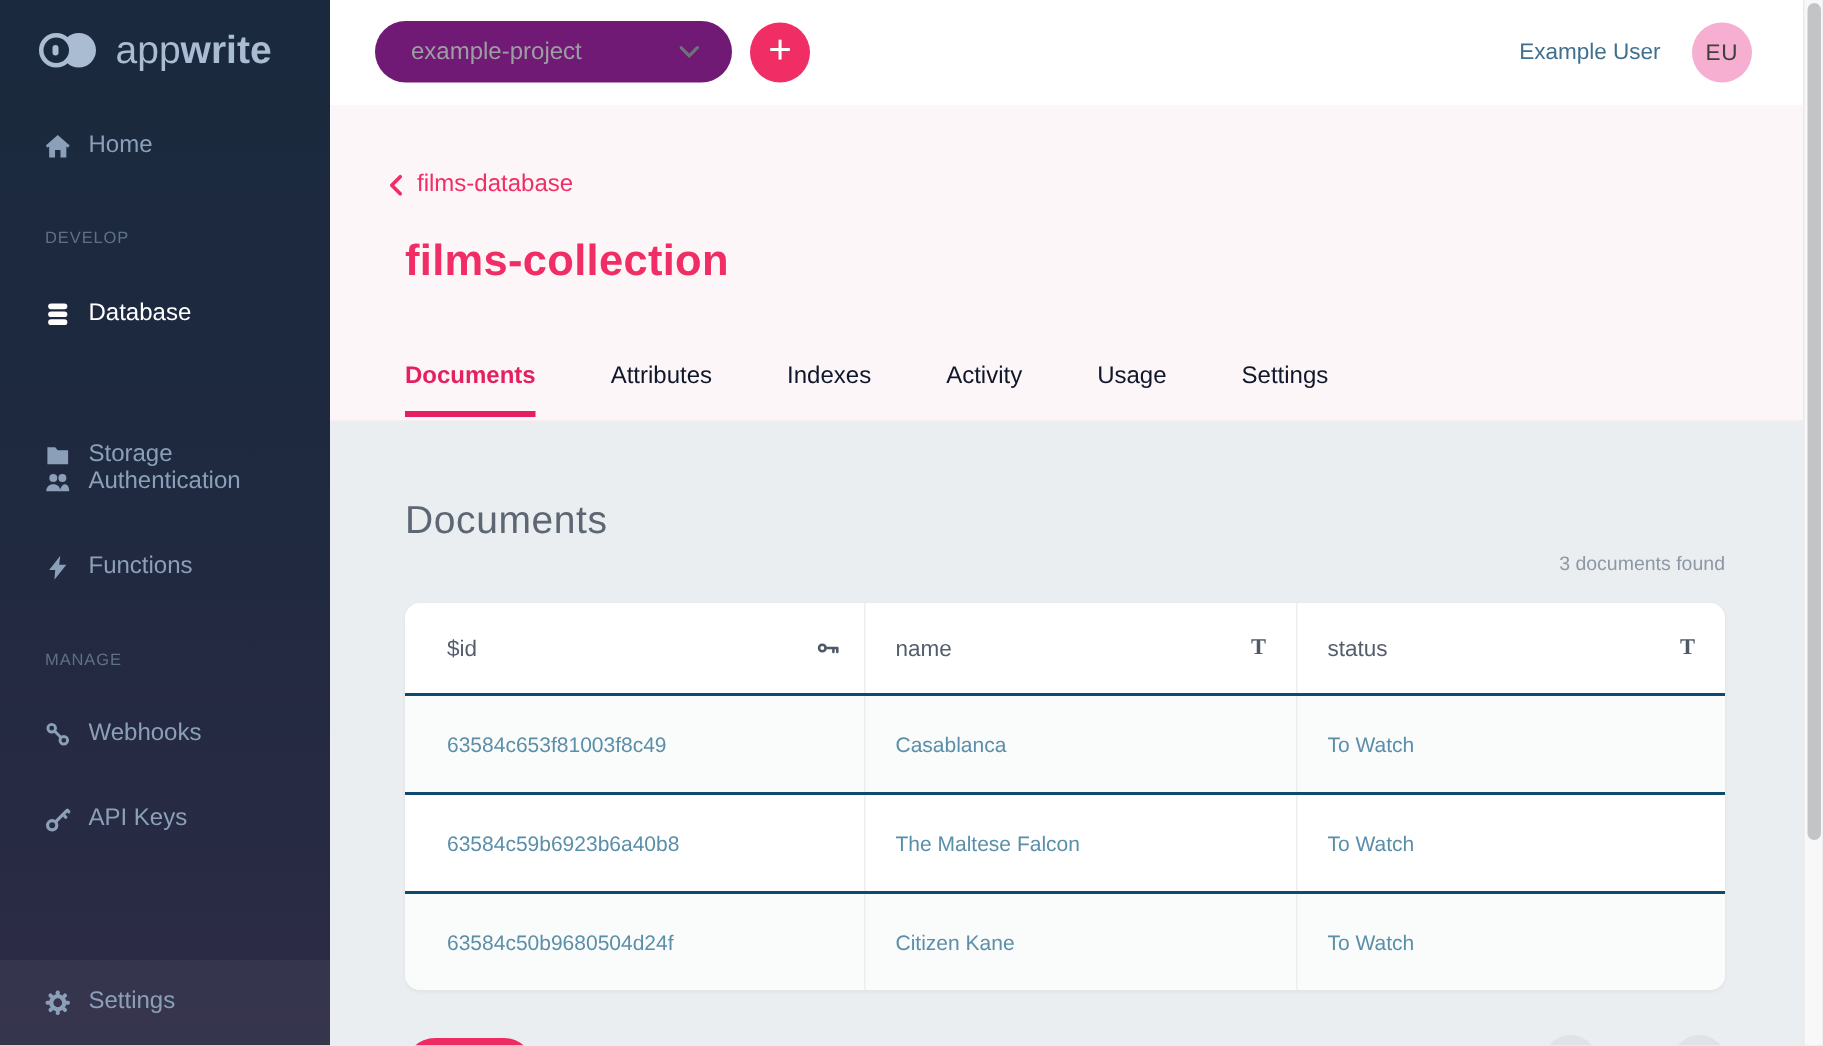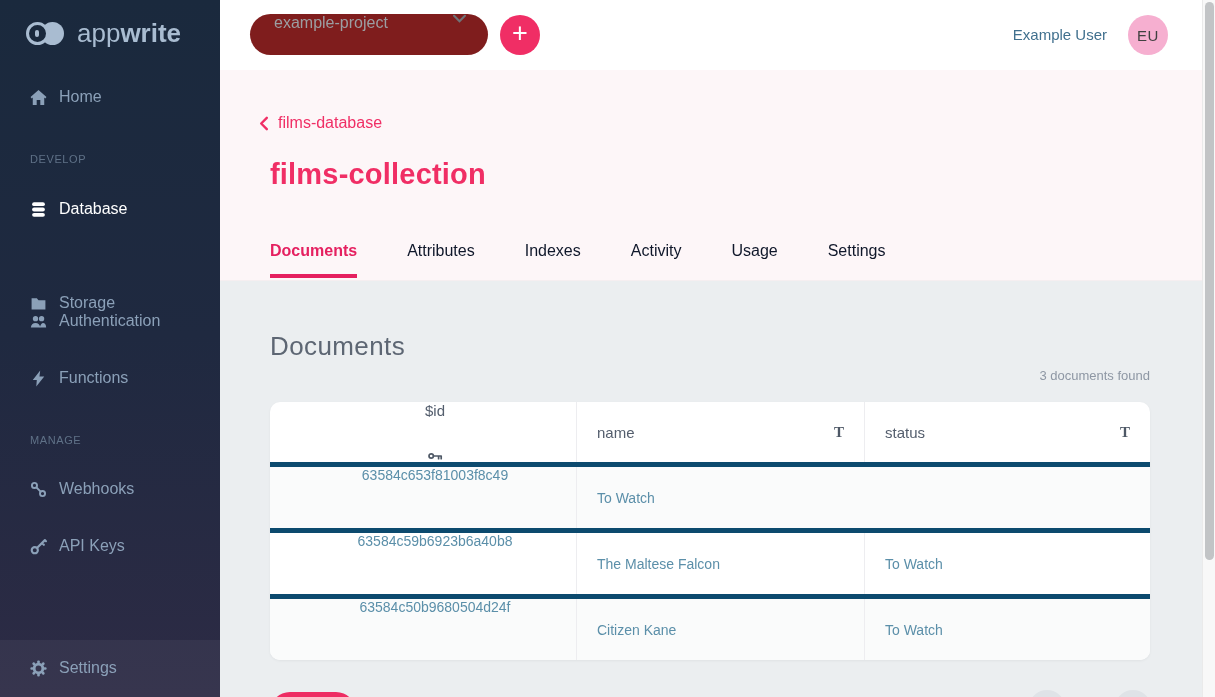--- a/index.html
+++ b/index.html
@@ -24,21 +24,21 @@
   .nav-item.active { color:#ffffff; }
   .nav-label { line-height:22px; }
   .nav-section { position:absolute; left:30px; color:#5f7187; font-size:11px; letter-spacing:0.6px; }
   .sidebar-footer { position:absolute; left:0; bottom:0; width:220px; height:57px;
                     background:rgba(255,255,255,0.05); }
   .sidebar-footer .nav-item { top:17px; }
 
   
   .topbar { position:absolute; left:220px; top:0; width:995px; height:70px; background:#ffffff; }
   .project-pill { position:absolute; left:30px; top:14px; width:238px; height:41px; border-radius:21px;
-                  background:#7f1d1d; display:flex; align-items:flex-start; justify-content:space-between;
+                  background:#701a75; display:flex; align-items:center; justify-content:space-between;
                   padding:0 22px 0 24px; color:#9c9ea2; font-size:16px; cursor:pointer; }
   .add-button { position:absolute; left:280px; top:15px; width:40px; height:40px; border-radius:50%;
                 background:#f02e65; color:#ffffff; font-size:27px; font-weight:400;
                 display:flex; align-items:center; justify-content:center; line-height:1; cursor:pointer;
                 padding-bottom:3px; }
   .user-name { position:absolute; right:108px; top:26px; font-size:15px; color:#41708e; cursor:pointer; }
   .avatar { position:absolute; left:908px; top:15px; width:40px; height:40px; border-radius:50%;
             background:#f6afd0; color:#404040; font-size:15px; font-weight:400; letter-spacing:0.5px;
             display:flex; align-items:center; justify-content:center; cursor:pointer; }
 
@@ -56,24 +56,24 @@
   
   .content { position:absolute; left:220px; top:281px; width:995px; height:416px; background:#ebeef0; }
   .section-heading { position:absolute; left:50px; top:50px; font-size:26px; font-weight:400;
                      color:#5d6673; letter-spacing:0.4px; }
   .count-text { position:absolute; right:65px; top:87px; font-size:13px; color:#8e97a4; }
 
   .table-card { position:absolute; left:50px; top:121px; width:880px; height:258px; background:#ffffff;
                 border-radius:10px; box-shadow:0 1px 3px rgba(0,0,0,0.05); overflow:hidden; }
   .trow { display:flex; }
   .thead { height:60px; }
-  .tbody-row { height:66px; border-top:5px solid #0c4a6e; cursor:pointer; }
+  .tbody-row { height:66px; border-top:2px solid #0c4a6e; cursor:pointer; }
   .tbody-row.alt { background:#fafbfb; }
   .cell { display:flex; align-items:center; }
-  .c1 { width:306px; padding:0 16px 0 40px;flex-direction:column; }
+  .c1 { width:306px; padding:0 16px 0 28px; }
   .c2 { width:288px; padding:0 20px 0 20px; border-left:1px solid #ededf0; }
   .c3 { width:286px; padding:0 20px 0 20px; border-left:1px solid #ededf0; }
   .th { justify-content:space-between; font-size:15px; color:#545e6d; }
   .th .col-icon { color:#4e5866; display:flex; align-items:center; }
   .type-t { font-family:"Liberation Serif", serif; font-weight:700; font-size:15px; color:#4e5866; }
   .td { font-size:14px; color:#5b8fa9; }
 
   .add-doc-button { position:absolute; left:50px; top:411px; width:86px; height:40px; border-radius:20px;
                     background:#ee2c63; cursor:pointer; }
   .page-circle { position:absolute; top:409px; width:36px; height:36px; border-radius:50%;
@@ -237,20 +237,21 @@
           <span class="col-icon type-t">T</span>
         </div>
         <div class="cell th c3">
           <span>status</span>
           <span class="col-icon type-t">T</span>
         </div>
       </div>
 
       <div class="trow tbody-row alt">
         <div class="cell td c1">63584c653f81003f8c49</div>
+        <div class="cell td c2">Casablanca</div>
         <div class="cell td c3">To Watch</div>
       </div>
       <div class="trow tbody-row">
         <div class="cell td c1">63584c59b6923b6a40b8</div>
         <div class="cell td c2">The Maltese Falcon</div>
         <div class="cell td c3">To Watch</div>
       </div>
       <div class="trow tbody-row alt">
         <div class="cell td c1">63584c50b9680504d24f</div>
         <div class="cell td c2">Citizen Kane</div>

